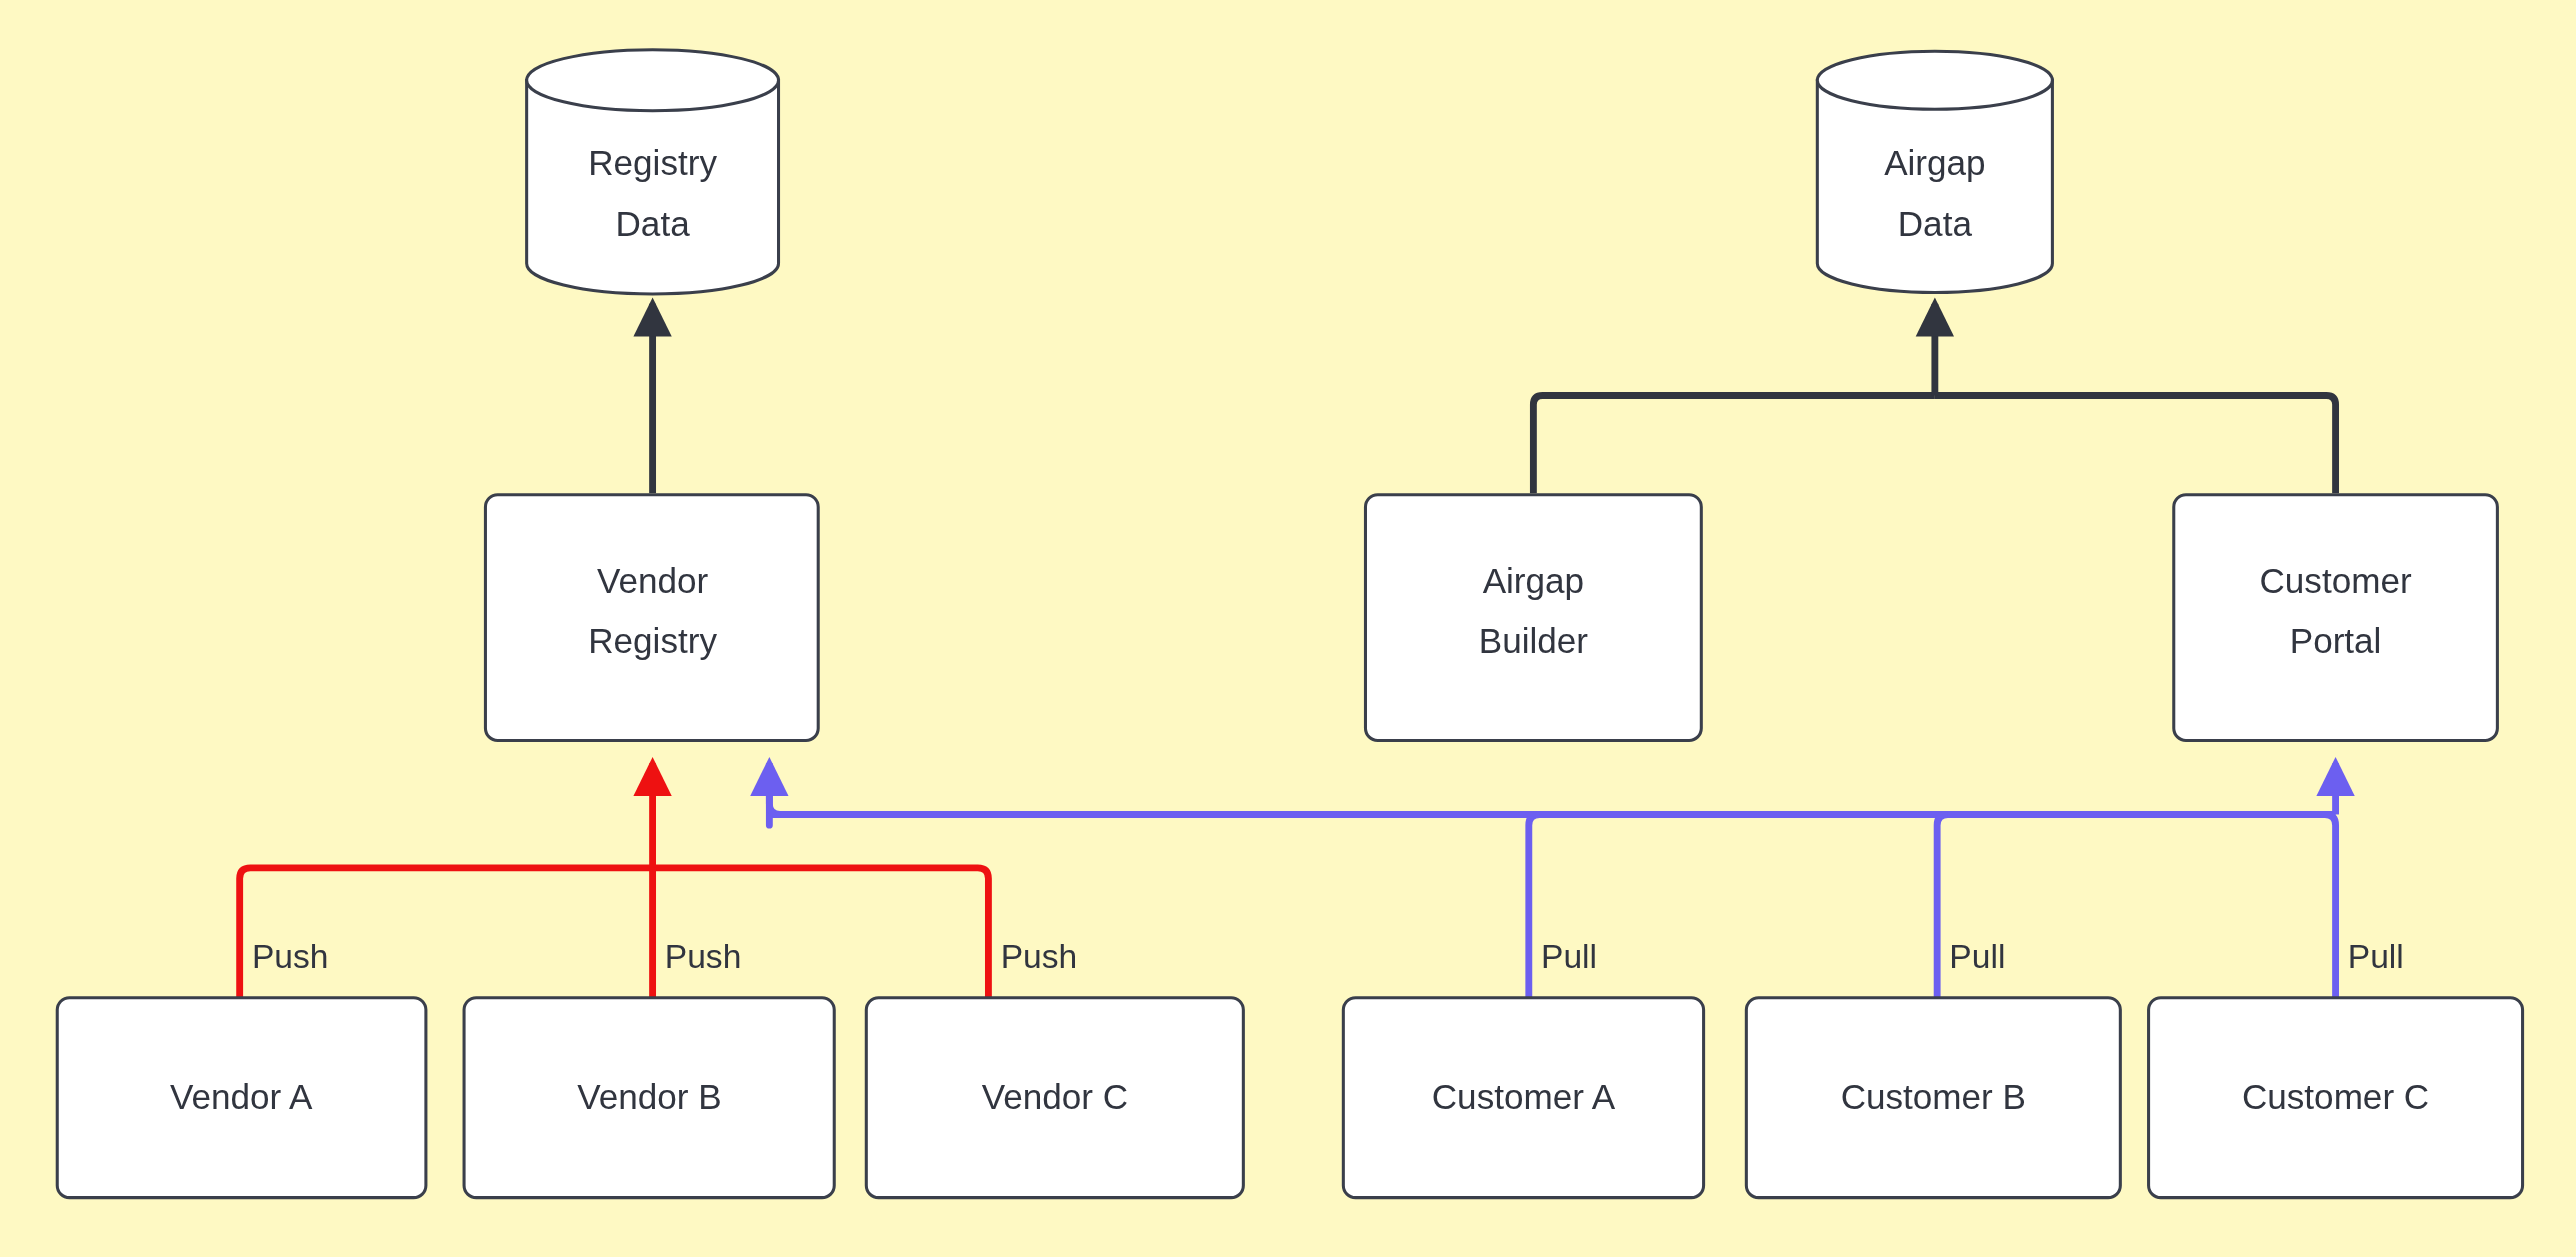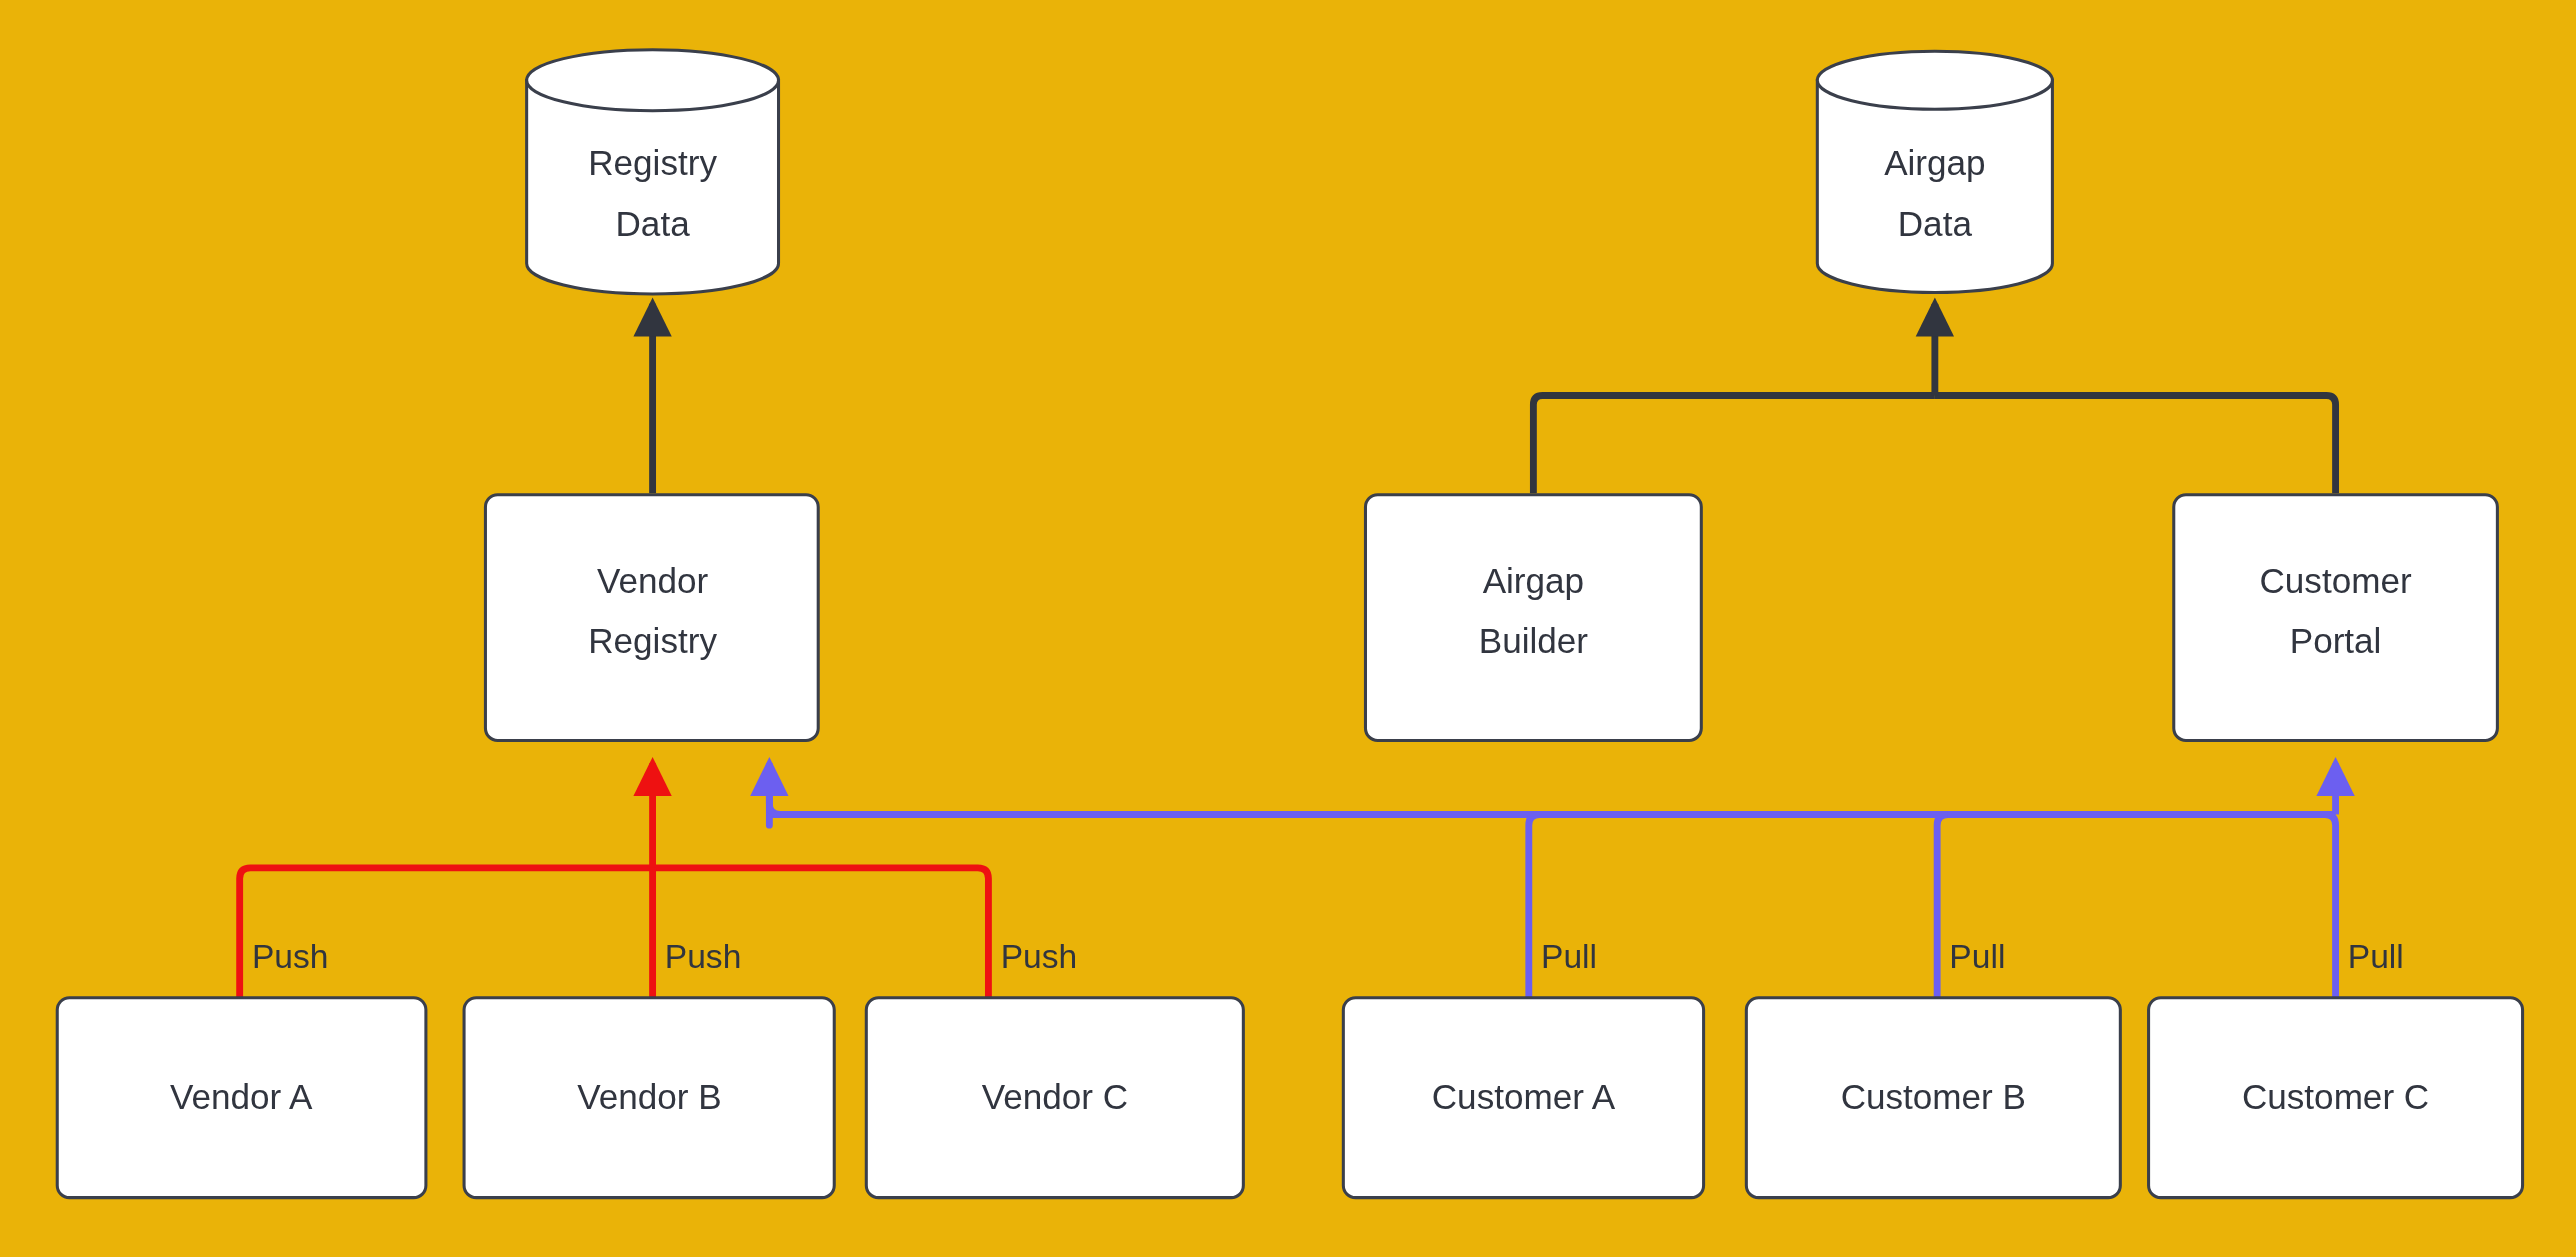--- a/index.html
+++ b/index.html
@@ -4,21 +4,21 @@
 <style>
   html, body {
     margin: 0;
     padding: 0;
     background: #ffffff;
   }
   #canvas {
     position: relative;
     width: 2576px;
     height: 1258px;
-    background: #eab308;
+    background: #fef9c3;
     font-family: "Liberation Sans", sans-serif;
     overflow: hidden;
   }
   #diagram-svg {
     position: absolute;
     top: 0;
     left: 0;
     width: 2576px;
     height: 1258px;
   }

